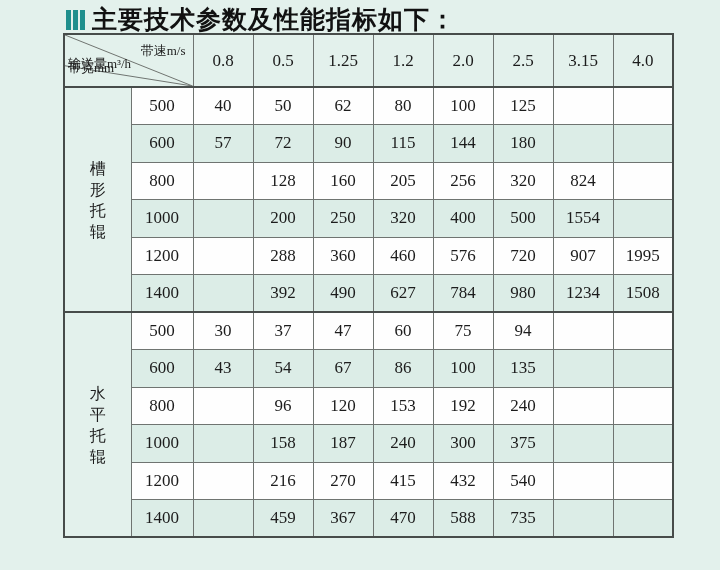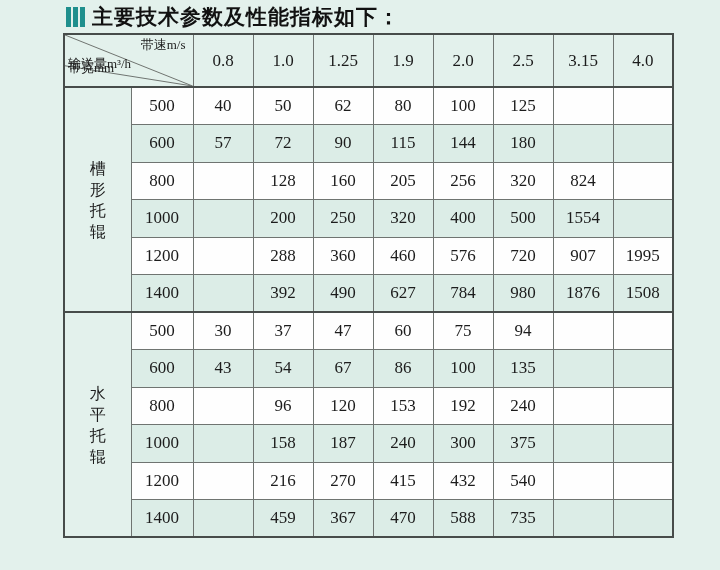--- a/index.html
+++ b/index.html
@@ -28,21 +28,21 @@
   }
   .title-icon { display: inline-flex; gap: 2px; height: 20px; }
   .title-icon i {
     display: block;
     width: 5px; height: 20px;
     background: var(--accent);
   }
   .page-title {
     font-family: "Liberation Sans", "DejaVu Sans", sans-serif;
     font-weight: bold;
-    font-size: 21px;
+    font-size: 25px;
     letter-spacing: 1px;
     color: #111;
     white-space: nowrap;
   }
   table.spec-table {
     position: absolute;
     left: 63px; top: 33px;
     width: 609px;
     border-collapse: collapse;
     table-layout: fixed;
@@ -57,21 +57,21 @@
     overflow: hidden;
   }
   .spec-table thead th {
     height: 53px;
     border-bottom: 2px solid var(--grid-dark);
     background: var(--bg);
   }
   .corner-cell { position: relative; padding: 0; }
   .corner-cell svg { position: absolute; left: 0; top: 0; width: 100%; height: 100%; display: block; }
   .corner-label { position: absolute; font-size: 13px; line-height: 14px; white-space: nowrap; }
-  .corner-speed    { top: 3px;  right: 7px; }
+  .corner-speed    { top: 9px;  right: 7px; }
   .corner-capacity { top: 22px; left: 3px; }
   .corner-width    { bottom: 11px; left: 3px; }
   .spec-table tbody tr { height: 37.5px; }
   tr.row-white td { background: var(--row-white); }
   tr.row-green td { background: var(--row-green); margin-top: 12px; }
   .group-cell { background: var(--bg); width: 67px; }
   .group-cell .char { font-size: 16px; line-height: 21px; }
   tr.group-start th, tr.group-start td { border-top: 2px solid var(--grid-dark); }
   .width-cell { width: 62px; }
   .value-cell { width: 60px; }
@@ -106,23 +106,23 @@
       <th class="corner-cell" colspan="2">
         <svg viewBox="0 0 129 53" preserveAspectRatio="none">
           <line x1="0" y1="0" x2="129" y2="53" stroke="#6f7471" stroke-width="1" vector-effect="non-scaling-stroke"></line>
           <line x1="0" y1="32" x2="129" y2="53" stroke="#6f7471" stroke-width="1" vector-effect="non-scaling-stroke"></line>
         </svg>
         <span class="corner-label corner-speed">带速m/s</span>
         <span class="corner-label corner-capacity">输送量m³/h</span>
         <span class="corner-label corner-width">带宽mm</span>
       </th>
     <th class="value-cell">0.8</th>
-        <th class="value-cell">1.0</th>
+        <th class="value-cell">0.5</th>
         <th class="value-cell">1.25</th>
-        <th class="value-cell">1.9</th>
+        <th class="value-cell">1.2</th>
         <th class="value-cell">2.0</th>
         <th class="value-cell">2.5</th>
         <th class="value-cell">3.15</th>
         <th class="value-cell">4.0</th>
       </tr>
   </thead>
   <tbody>
       <tr class="row-white">
         <th class="group-cell" rowspan="6">
           <div class="char">槽</div>
@@ -185,21 +185,21 @@
         <td class="value-cell">1995</td>
       </tr>
       <tr class="row-green">
         <td class="width-cell">1400</td>
         <td class="value-cell"></td>
         <td class="value-cell">392</td>
         <td class="value-cell">490</td>
         <td class="value-cell">627</td>
         <td class="value-cell">784</td>
         <td class="value-cell">980</td>
-        <td class="value-cell">1876</td>
+        <td class="value-cell">1234</td>
         <td class="value-cell">1508</td>
       </tr>
       <tr class="row-white group-start">
         <th class="group-cell" rowspan="6">
           <div class="char">水</div>
           <div class="char">平</div>
           <div class="char">托</div>
           <div class="char">辊</div>
         </th>
         <td class="width-cell">500</td>

